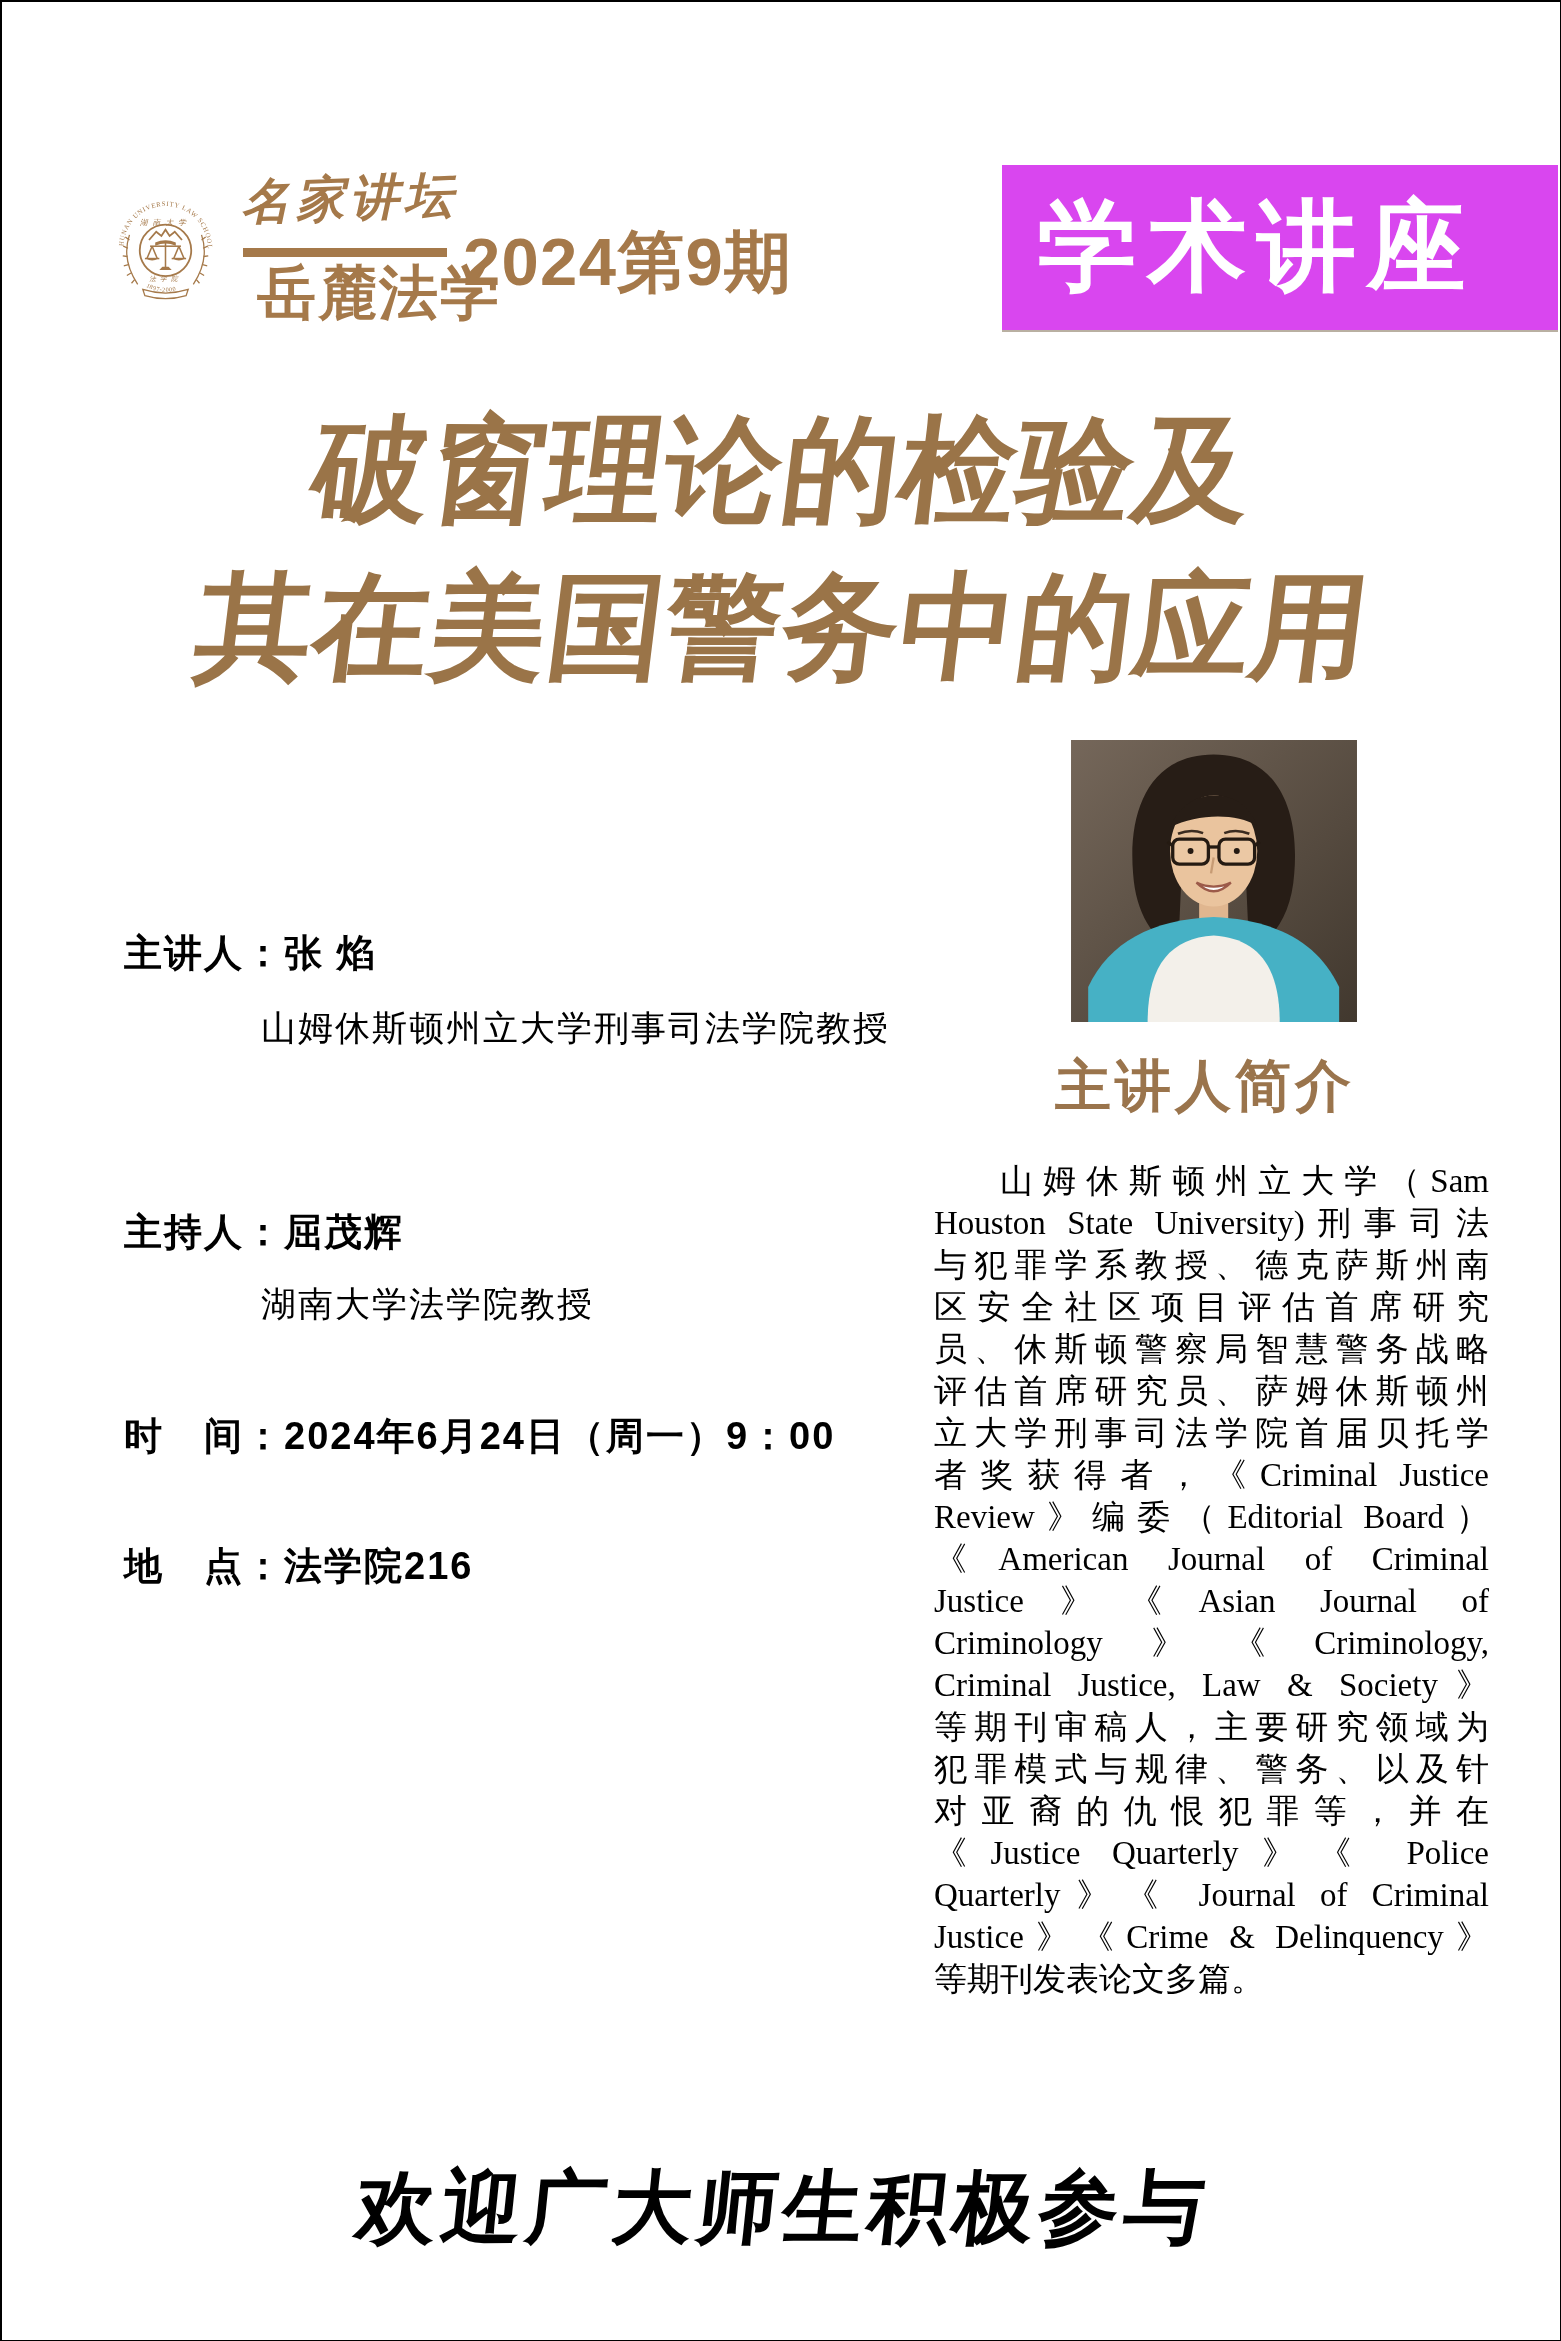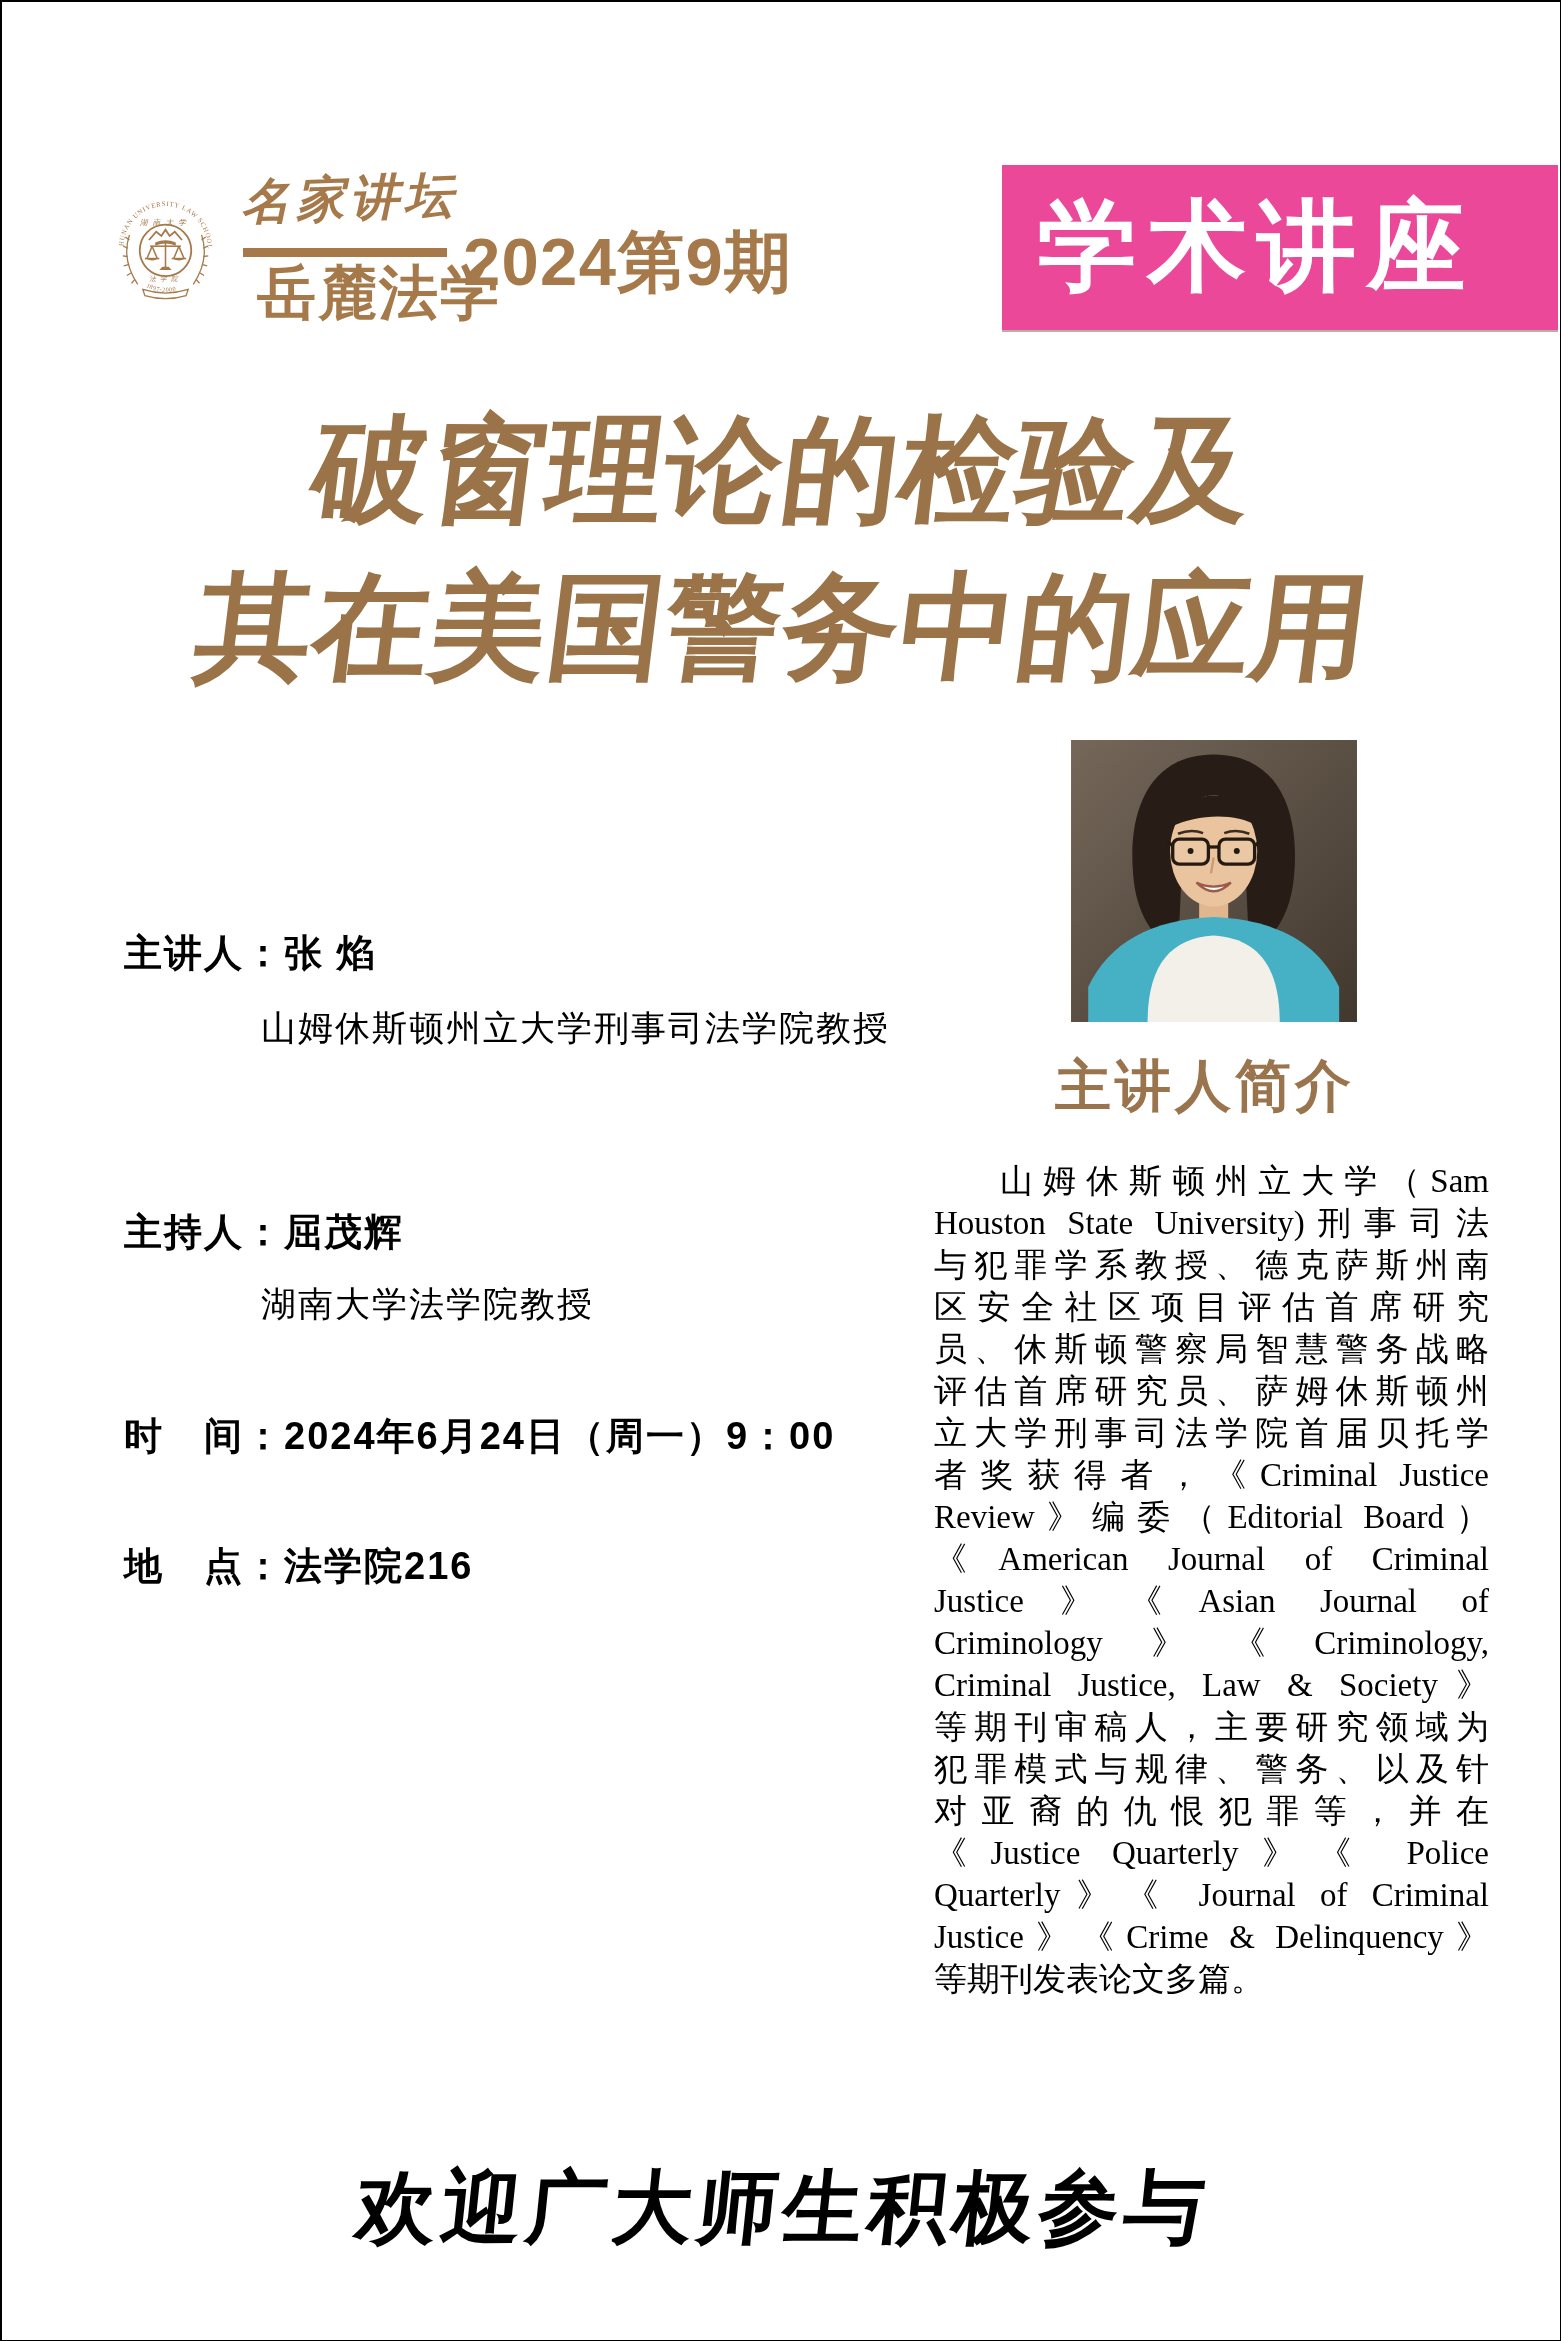--- a/index.html
+++ b/index.html
@@ -20,21 +20,21 @@
   .series-divider{left:241px;top:246px;width:204px;height:8.6px;background:#A5794A;}
   .series-subtitle{
     left:239px;top:259px;font-size:59px;line-height:1.1;color:#A5794A;
     font-weight:bold;letter-spacing:2px;white-space:nowrap;margin-left:16px;
   }
   .issue{
     left:461px;top:215px;font-size:67px;color:#A5794A;font-weight:bold;
     letter-spacing:1.3px;white-space:nowrap;
   }
   .badge{
-    left:1000px;top:163px;width:556px;height:167px;background:#ec4899;
+    left:1000px;top:163px;width:556px;height:167px;background:#d946ef;
     color:#ffffff;display:flex;align-items:center;justify-content:center;
     padding-right:46px;box-sizing:border-box;
     font-size:99px;font-weight:bold;letter-spacing:10.6px;
     border-bottom:2.6px solid #b9b0a2;white-space:nowrap;
   }
 
   
   .title-line{
     left:0;width:1562px;text-align:center;color:#9A7448;font-weight:bold;
     font-size:116px;line-height:1.2;letter-spacing:1.3px;

